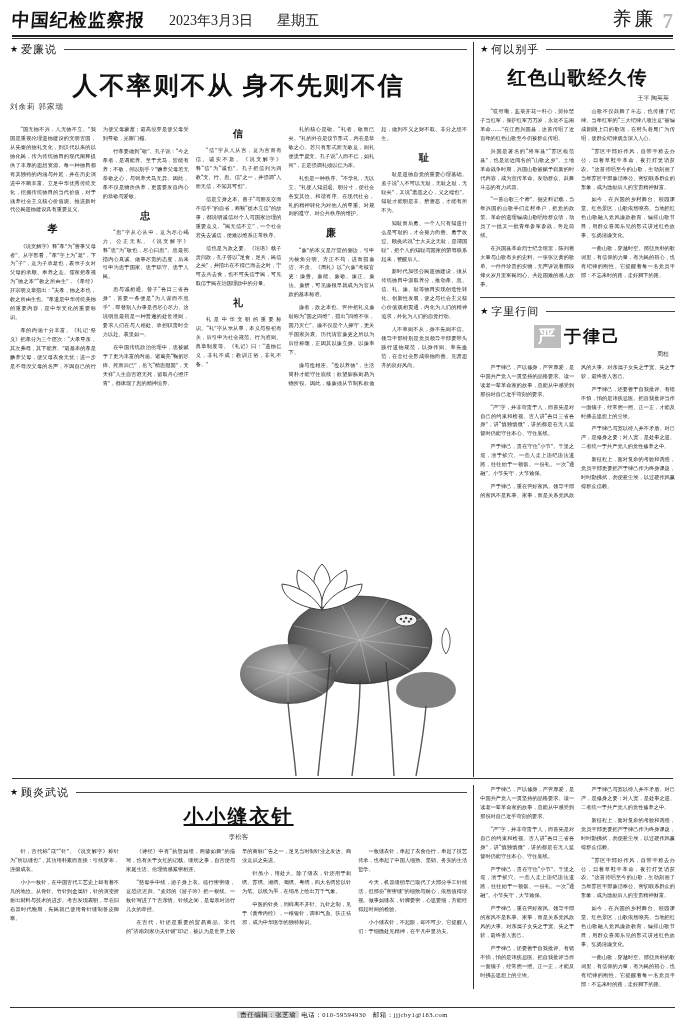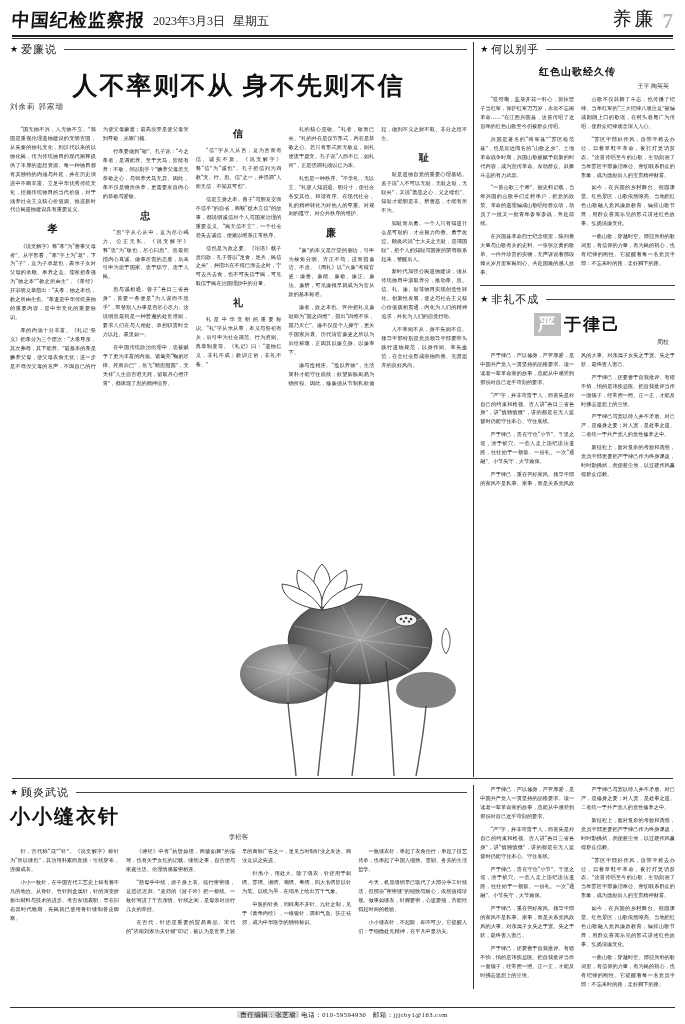--- a/index.html
+++ b/index.html
@@ -35,22 +35,22 @@
   .paper-name {
     font-family: "Liberation Serif", serif;
     font-weight: bold;
     font-size: 18px;
     letter-spacing: 1px;
     color: #111;
     white-space: nowrap;
     transform: skewX(-4deg);
   }
   .paper-date {
-    font-size: 12px;
-    margin-left: 8px;
+    font-size: 14px;
+    margin-left: 24px;
     margin-bottom: 2px;
     color: #222;
     white-space: nowrap;
   }
   .masthead-spacer { flex: 1; }
   .section-name {
     font-weight: normal;
     font-size: 19px;
     letter-spacing: 3px;
     margin-bottom: 0px;
@@ -183,21 +183,21 @@
     left: 200px;
     bottom: 0px;
     width: 258px;
     height: 215px;
     pointer-events: none;
   }
 
   
   .headline-r {
     text-align: center;
-    font-size: 10px;
+    font-size: 19px;
     font-weight: bold;
     letter-spacing: 1px;
     margin: 8px 0 3px 0;
   }
   .byline-r {
     text-align: right;
     font-size: 6px;
     color: #333;
     margin-bottom: 4px;
     padding-right: 6px;
@@ -225,25 +225,26 @@
 
   
   .bottom-area {
     margin-top: 6px;
     display: flex;
     gap: 6px;
   }
   .bottom-left { width: 460px; }
   .bottom-right { width: 196px; }
   .headline-b {
-    text-align: left;
+    text-align: center;
     font-size: 20px;
     font-weight: bold;
     letter-spacing: 2px;
     margin: 2px 0 3px 0;
+    text-decoration: underline;
   }
   .byline-b {
     text-align: center;
     font-size: 6.5px;
     color: #333;
     margin-bottom: 5px;
   }
 
   
   .footer {
@@ -414,21 +415,21 @@
         <p>山歌不仅鼓舞了斗志，也传播了纪律。当年红军的“三大纪律八项注意”被编成朗朗上口的歌谣，在村头巷尾广为传唱，使群众纪律观念深入人心。</p>
         <p>“苏区干部好作风，自带干粮去办公，日着草鞋干革命，夜打灯笼访贫农。”这首传唱至今的山歌，生动刻画了当年苏区干部廉洁奉公、密切联系群众的形象，成为激励后人的宝贵精神财富。</p>
         <p>如今，在兴国的乡村舞台、校园课堂、红色景区，山歌依然嘹亮。当地把红色山歌融入党风廉政教育，编排山歌节目，用群众喜闻乐见的形式讲述红色故事、弘扬清廉文化。</p>
         <p>一曲山歌，穿越时空。那些质朴的歌词里，有信仰的力量，有为民的初心，也有纪律的刚性。它提醒着每一名党员干部：不忘来时的路，走好脚下的路。</p>
       </div>
 
       <div class="hr-sep"></div>
 
       <div class="flag">
         <span class="flag-mark">★</span>
-        <span class="flag-text">非礼不成</span>
+        <span class="flag-text">字里行间</span>
         <span class="flag-line"></span>
       </div>
 
       <div class="headline-r2">
         <span class="big-char">严</span><span>于律己</span>
       </div>
       <div class="byline-r">周桂</div>
 
       <div class="cols-2">
         <p>严于律己，严以修身，严管厚爱，是中国共产党人一贯坚持的品格要求。读一读老一辈革命家的故事，总能从中感受到那份对自己近乎苛刻的要求。</p>

